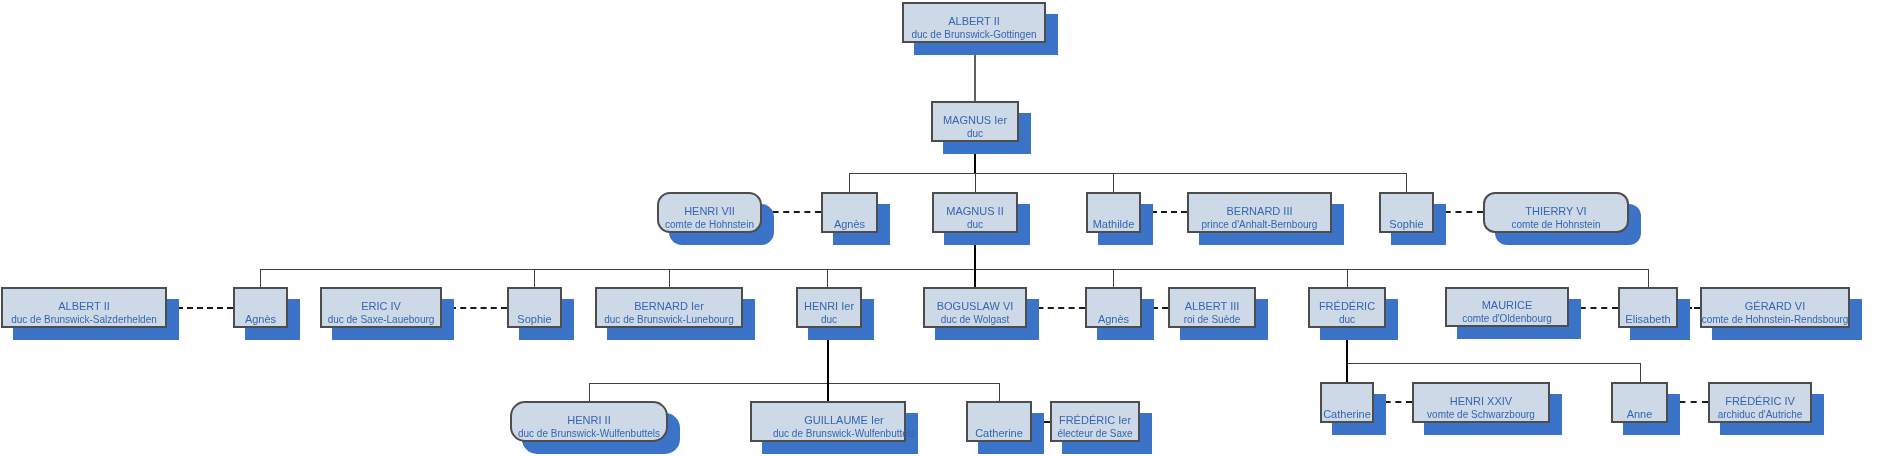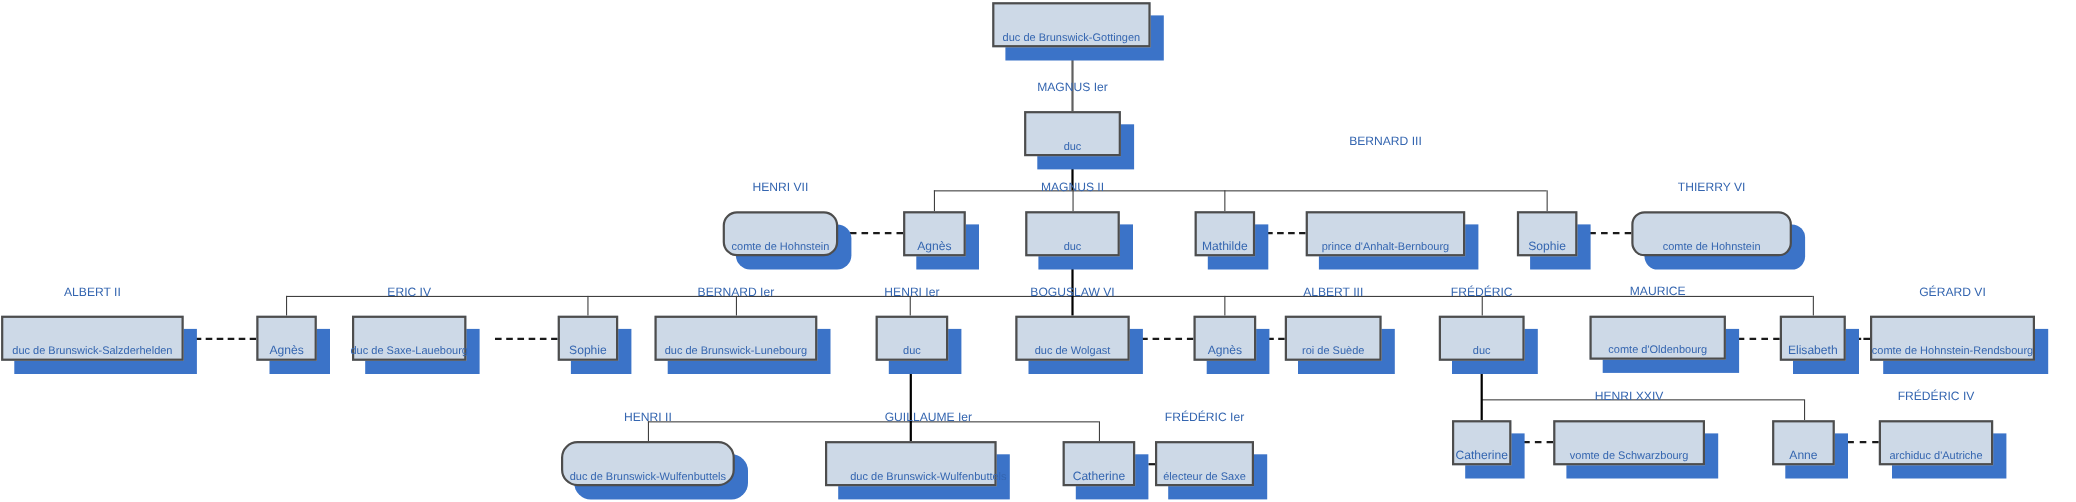--- a/index.html
+++ b/index.html
@@ -19,21 +19,21 @@
     display:flex;flex-direction:column;
     align-items:center;justify-content:flex-end;
     text-align:center;
     color:#3566b0;
     cursor:default;
   }
   .node .person-name{
     font-size:11px;line-height:14px;white-space:nowrap;
   }
   .node .person-title{
-    font-size:10px;line-height:13px;white-space:nowrap;margin-top:40px;
+    font-size:10px;line-height:13px;white-space:nowrap;
   }
   .hline{position:absolute;height:0;border-top:1px solid #404040;}
   .vline{position:absolute;width:0;}
   .vline.stub{border-left:1px solid #404040;}
   .vline.descent{border-left:2px solid #000000;}
   .vline.root{border-left:2px solid #606060;}
   .marriage{position:absolute;height:0;border-top:2px dashed #1a1a1a;}
 </style>
 </head>
 <body>
@@ -89,39 +89,39 @@
     <div class="node" style="left: 821px; top: 192px; width: 57px; height: 41px;">
       <span class="person-name">Agnès</span>
     </div>
     <div class="node" style="left: 932px; top: 192px; width: 86px; height: 41px;">
       <span class="person-name">MAGNUS II</span>
       <span class="person-title">duc</span>
     </div>
     <div class="node" style="left: 1086px; top: 192px; width: 55px; height: 41px;">
       <span class="person-name">Mathilde</span>
     </div>
-    <div class="node" style="left: 1187px; top: 192px; width: 145px; height: 41px; gap: 42px;">
+    <div class="node" style="left: 1187px; top: 192px; width: 145px; height: 41px;">
       <span class="person-name">BERNARD III</span>
       <span class="person-title">prince d'Anhalt-Bernbourg</span>
     </div>
     <div class="node" style="left: 1379px; top: 192px; width: 55px; height: 41px;">
       <span class="person-name">Sophie</span>
     </div>
     <div class="node" style="left: 1483px; top: 192px; width: 146px; height: 41px; border-radius: 12px;">
       <span class="person-name">THIERRY VI</span>
       <span class="person-title">comte de Hohnstein</span>
     </div>
     <div class="node" style="left: 1px; top: 287px; width: 166px; height: 41px;">
       <span class="person-name">ALBERT II</span>
       <span class="person-title">duc de Brunswick-Salzderhelden</span>
     </div>
     <div class="node" style="left: 233px; top: 287px; width: 55px; height: 41px;">
       <span class="person-name">Agnès</span>
     </div>
-    <div class="node" style="left: 320px; top: 287px; width: 104px; height: 41px;">
+    <div class="node" style="left: 320px; top: 287px; width: 122px; height: 41px;">
       <span class="person-name">ERIC IV</span>
       <span class="person-title">duc de Saxe-Lauebourg</span>
     </div>
     <div class="node" style="left: 507px; top: 287px; width: 55px; height: 41px;">
       <span class="person-name">Sophie</span>
     </div>
     <div class="node" style="left: 595px; top: 287px; width: 148px; height: 41px;">
       <span class="person-name">BERNARD Ier</span>
       <span class="person-title">duc de Brunswick-Lunebourg</span>
     </div>

